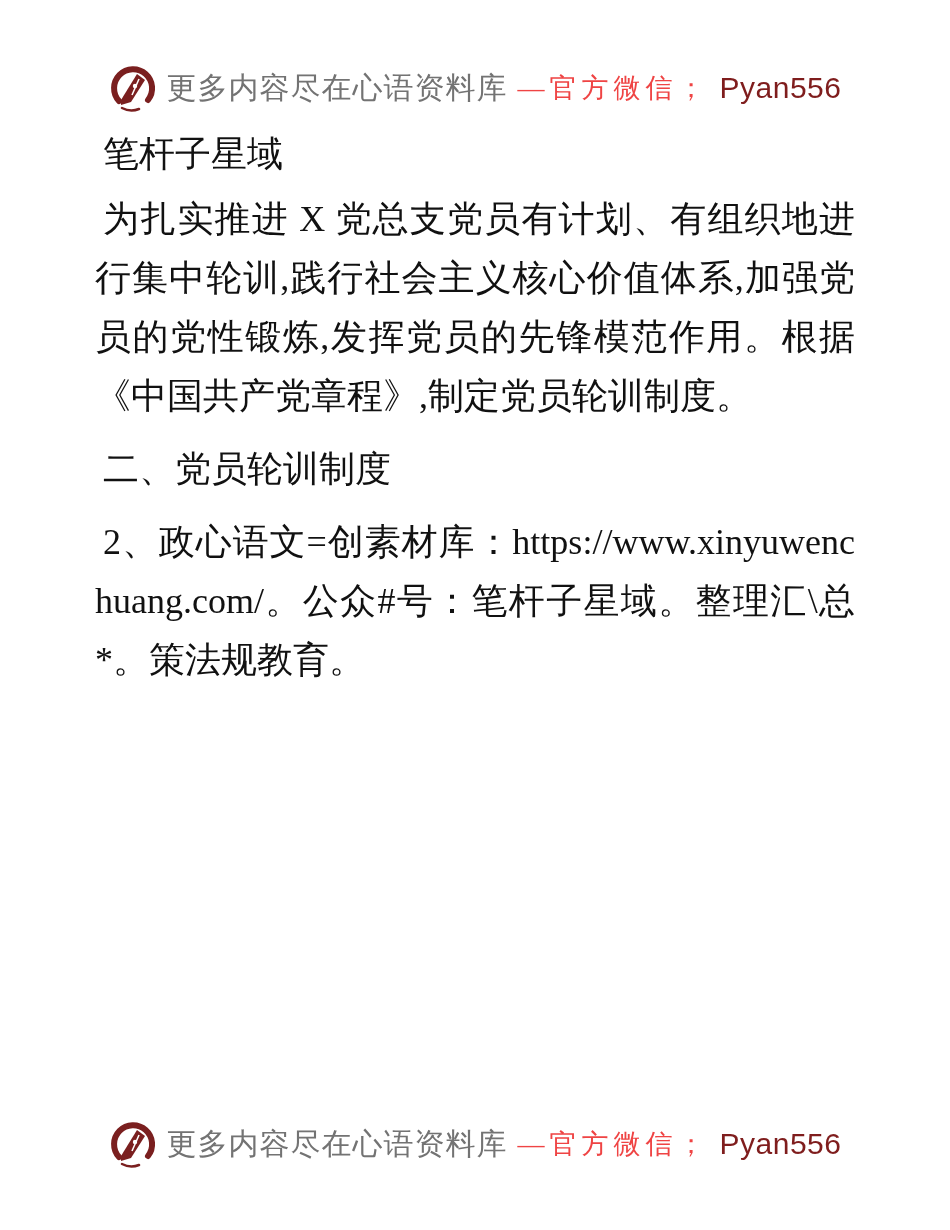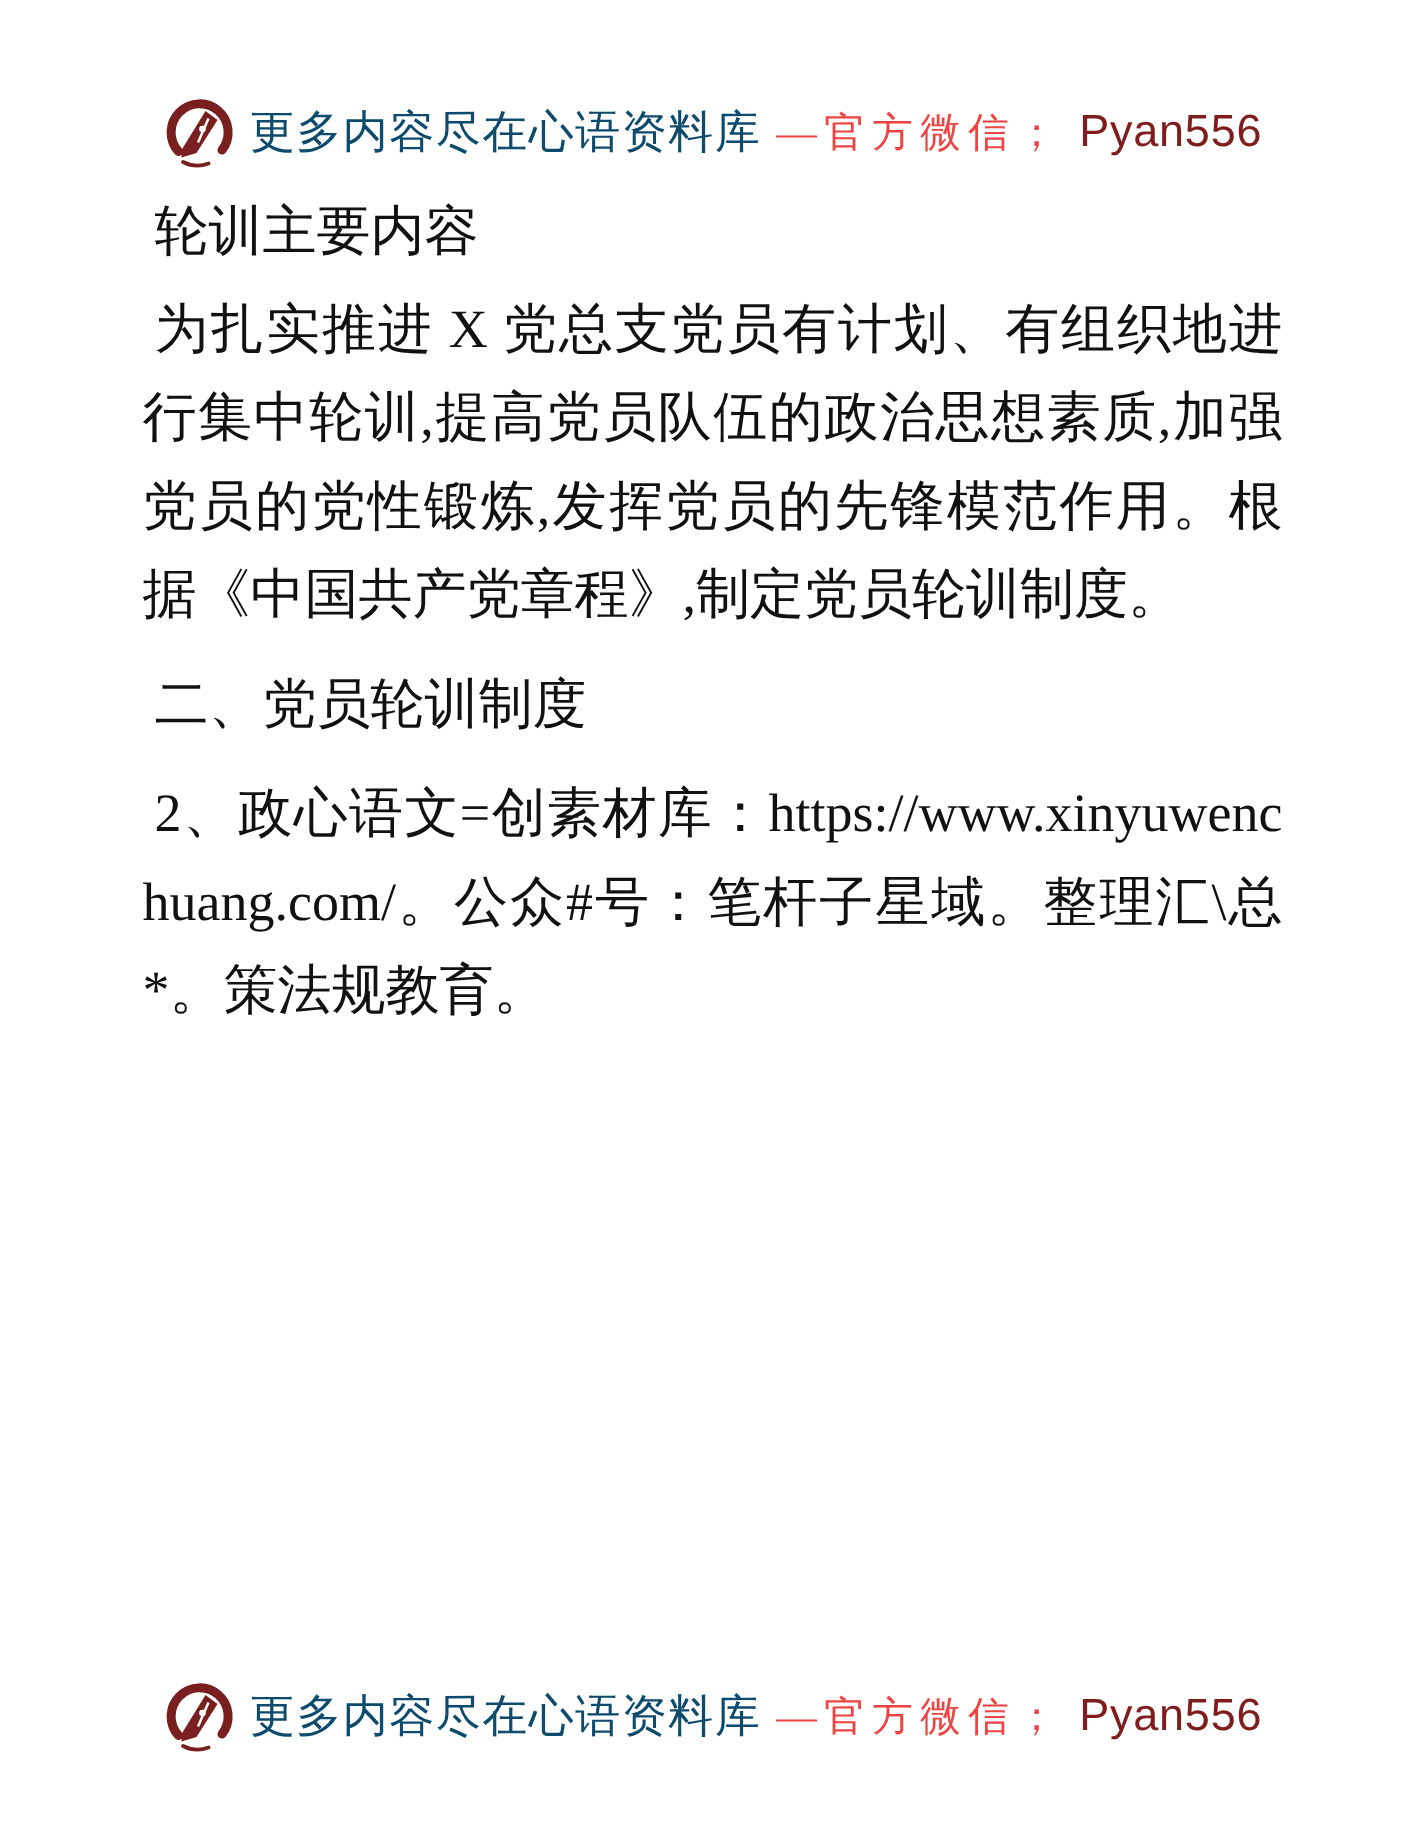--- a/index.html
+++ b/index.html
@@ -22,21 +22,21 @@
     justify-content: center;
     align-items: center;
     gap: 10px;
     white-space: nowrap;
   }
   .brandbar.top { top: 62px; }
   .brandbar.bottom { top: 1118px; }
   .logo { width: 48px; height: 48px; flex: 0 0 auto; }
   .brand-text {
     font-size: 30px;
-    color: #0c4a6e;
+    color: #737373;
     letter-spacing: 1px;
   }
   .wechat-label {
     font-size: 27px;
     color: #ef4444;
     letter-spacing: 5px;
   }
   .wechat-id {
     font-family: "Liberation Sans", sans-serif;
     font-size: 30px;
@@ -80,22 +80,22 @@
       <circle cx="26" cy="22" r="2.2" fill="#ffffff"></circle>
       <circle cx="35" cy="33" r="1.4" fill="#ffffff"></circle>
       <circle cx="12" cy="18" r="1.2" fill="#ffffff"></circle>
     </svg>
     <span class="brand-text">更多内容尽在心语资料库</span>
       <span class="wechat-label">—官方微信；</span>
       <span class="wechat-id">Pyan556</span>
   </div>
 
   <div class="doc">
-    <h1 class="doc-title">轮训主要内容</h1>
-    <p>为扎实推进 X 党总支党员有计划、有组织地进行集中轮训,提高党员队伍的政治思想素质,加强党员的党性锻炼,发挥党员的先锋模范作用。根据《中国共产党章程》,制定党员轮训制度。</p>
+    <h1 class="doc-title">笔杆子星域</h1>
+    <p>为扎实推进 X 党总支党员有计划、有组织地进行集中轮训,践行社会主义核心价值体系,加强党员的党性锻炼,发挥党员的先锋模范作用。根据《中国共产党章程》,制定党员轮训制度。</p>
     <p>二、党员轮训制度</p>
     <p>2、政心语文=创素材库：https://www.xinyuwenchuang.com/。公众#号：笔杆子星域。整理汇\总*。策法规教育。</p>
   </div>
 
   <div class="brandbar bottom">
     <svg class="logo" viewBox="0 0 48 48" aria-hidden="true">
       <path d="M10 37 A19 19 0 1 1 39 36" fill="none" stroke="#7a1f1f" stroke-width="6" stroke-linecap="round"></path>
       <path d="M13 44 A21 21 0 0 0 30 45" fill="none" stroke="#7a1f1f" stroke-width="2.5" stroke-linecap="round"></path>
       <path d="M12 36 L28 10 L36 16 L22 38 L12 41 Z" fill="#7a1f1f"></path>
       <line x1="23" y1="31" x2="30" y2="15" stroke="#ffffff" stroke-width="1.6"></line>

